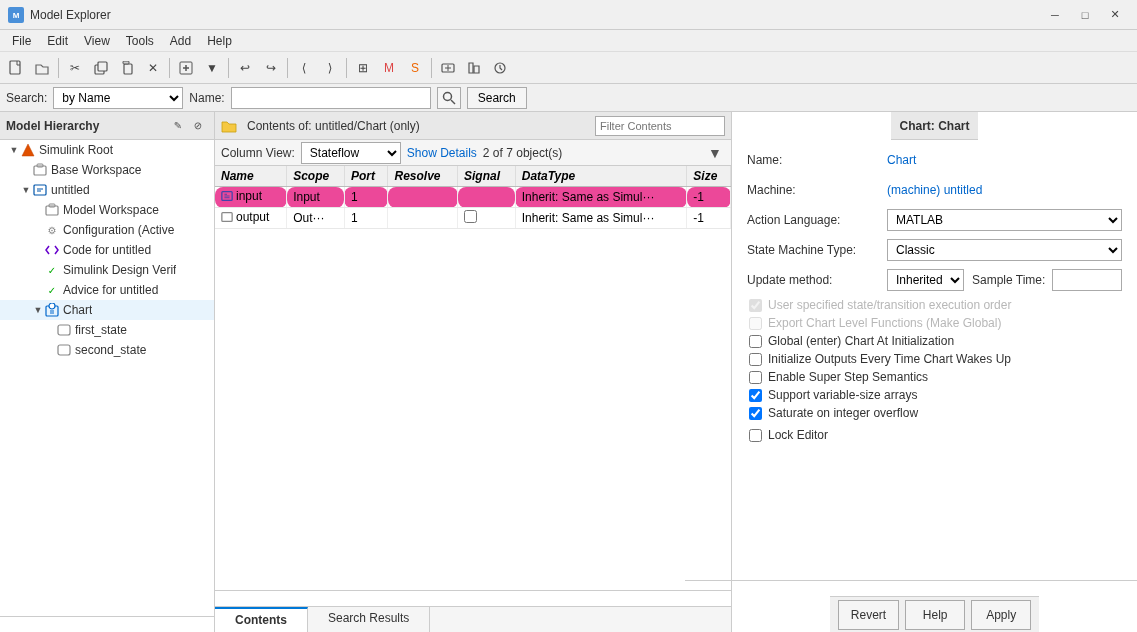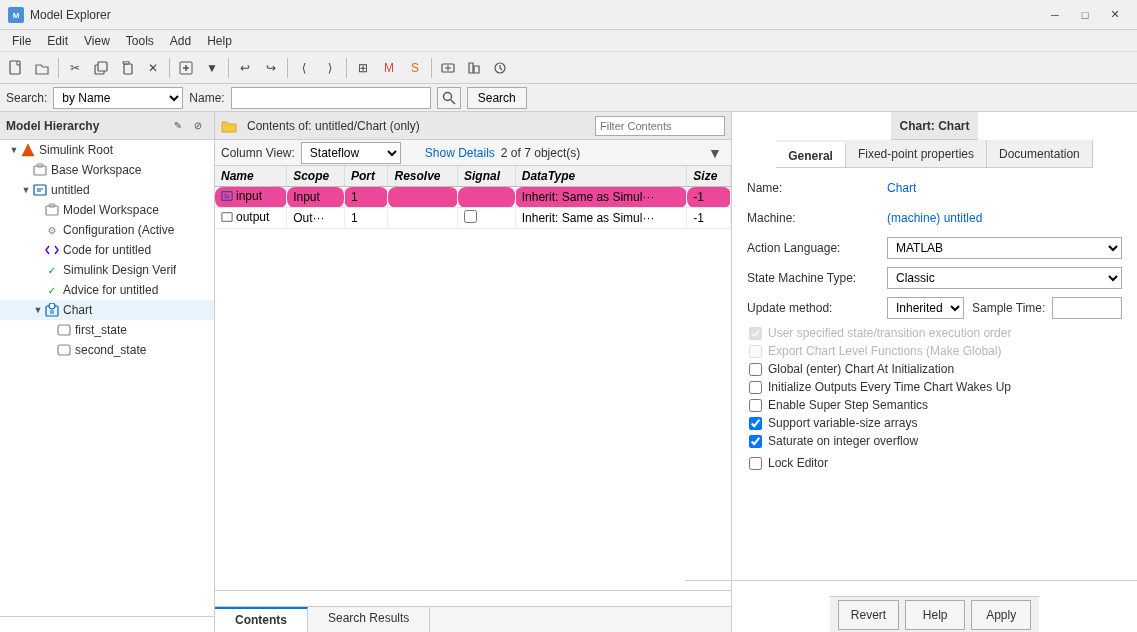--- a/index.html
+++ b/index.html
@@ -47,21 +47,21 @@
     .left-scrollbar-h { height: 16px; border-top: 1px solid #ccc; overflow-x: scroll; overflow-y: hidden; }
     
     
     .center-panel { flex: 1; display: flex; flex-direction: column; border-right: 1px solid #ccc; background: white; min-width: 0; }
     .contents-header { background: #e8e8e8; height: 28px; display: flex; align-items: center; padding: 0 6px; border-bottom: 1px solid #ccc; gap: 6px; }
     .contents-label { font-size: 12px; color: #333; }
     .filter-input { margin-left: auto; height: 20px; width: 130px; border: 1px solid #aaa; font-size: 11px; padding: 0 4px; background: white; }
     .column-view-bar { height: 26px; display: flex; align-items: center; padding: 0 6px; border-bottom: 1px solid #ccc; gap: 6px; background: #f5f5f5; }
     .cv-label { font-size: 12px; color: #333; }
     .cv-select { height: 22px; font-size: 12px; border: 1px solid #aaa; background: white; padding: 0 4px; width: 100px; }
-    .show-details-link { font-size: 12px; color: #0066cc; cursor: pointer; text-decoration: none; margin-left: 18px; }
+    .show-details-link { font-size: 12px; color: #0066cc; cursor: pointer; text-decoration: none; }
     .obj-count { font-size: 12px; color: #333; }
     .filter-icon-btn { width: 20px; height: 20px; border: none; background: none; cursor: pointer; font-size: 14px; color: #555; margin-left: auto; }
     
     .table-area { flex: 1; overflow: auto; }
     table { width: 100%; border-collapse: collapse; font-size: 12px; }
     th { background: #f0f0f0; border-bottom: 1px solid #bbb; border-right: 1px solid #ddd; padding: 3px 6px; font-weight: 600; text-align: left; position: sticky; top: 0; cursor: pointer; white-space: nowrap; font-style: italic; }
     td { border-bottom: 1px solid #e8e8e8; border-right: 1px solid #eee; padding: 2px 6px; white-space: nowrap; }
     tr.selected td { background: #ec4899; border-radius: 8px; }
     
     .center-scrollbar-h { height: 16px; border-top: 1px solid #ccc; overflow-x: scroll; overflow-y: hidden; }
@@ -411,25 +411,20 @@
     <div class="center-bottom-tabs">
       <div class="bottom-tab active">Contents</div>
       <div class="bottom-tab">Search Results</div>
     </div>
   </div>
 
   <div class="right-panel">
     <div class="right-header">
       <span class="right-title">Chart: Chart</span>
     </div>
-    <div class="right-tabs">
-      <div class="right-tab active">General</div>
-      <div class="right-tab">Fixed-point properties</div>
-      <div class="right-tab">Documentation</div>
-    </div>
     <div class="properties-area">
 
       <div class="prop-row">
         <span class="prop-label">Name:</span>
         <a class="prop-link" href="#">Chart</a>
       </div>
 
       <div class="prop-row">
         <span class="prop-label">Machine:</span>
         <a class="prop-link" href="#">(machine) untitled</a>

